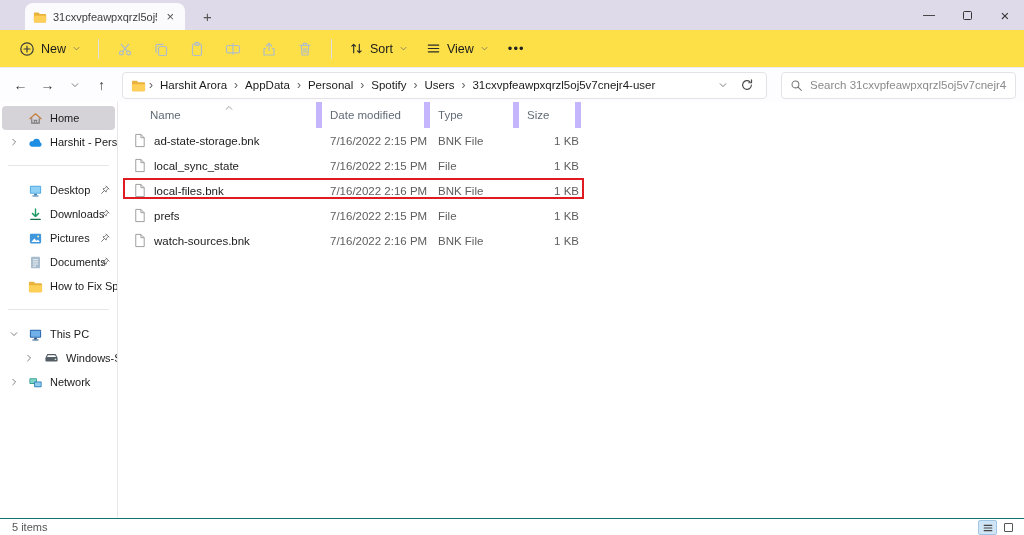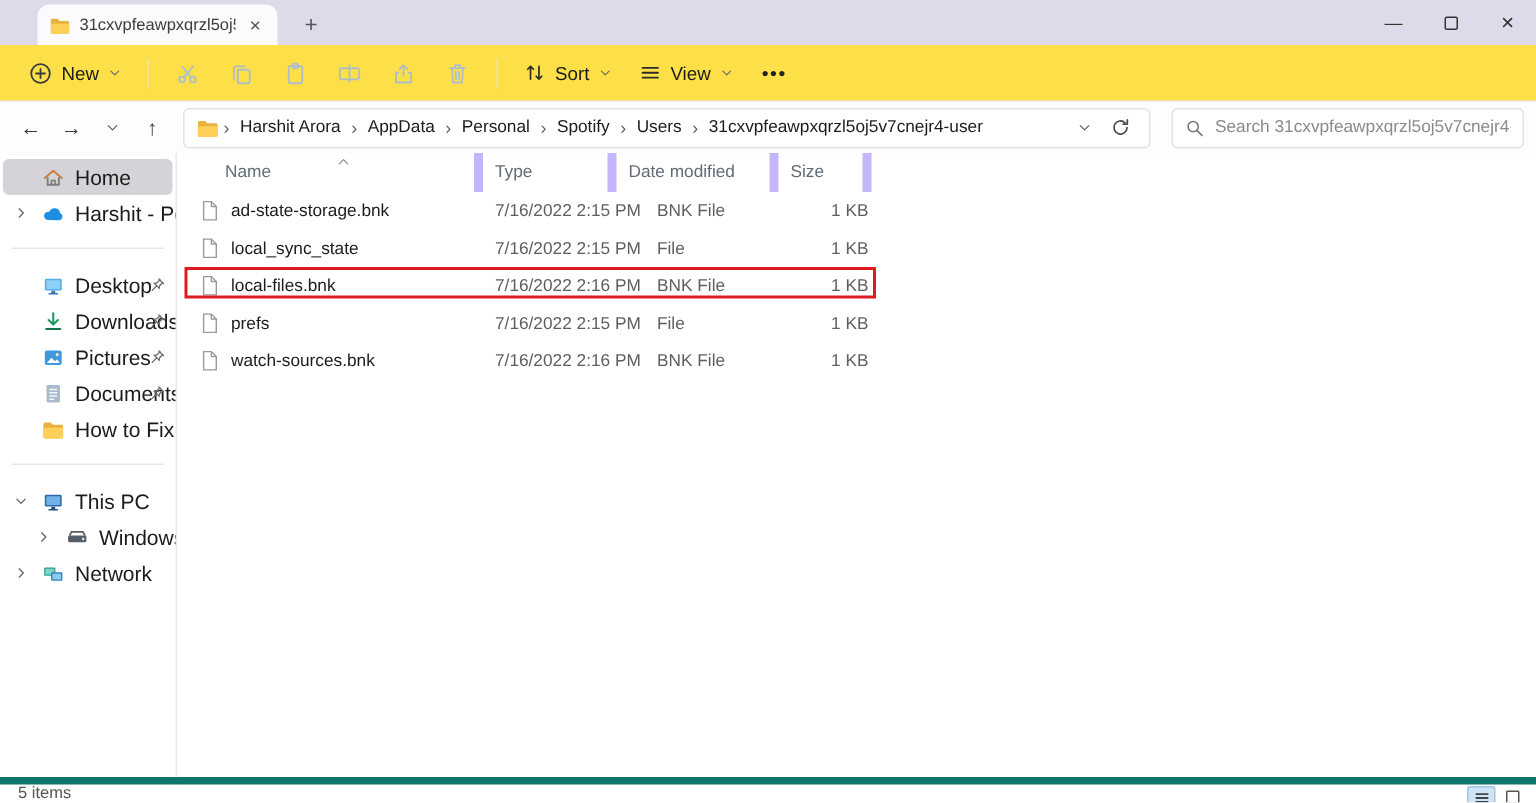--- a/index.html
+++ b/index.html
@@ -46,21 +46,21 @@
   .searchbox input{
     border:none; outline:none; flex:1; font-size:11.5px; color:#444;
     font-family:"Liberation Sans", sans-serif; background:transparent;
   }
   .searchbox input::placeholder{ color:#8a8a8a; }
   
   .body{ display:flex; height:416px; }
   .sidebar{ width:118px; border-right:1px solid #e9e7eb; padding-top:4px; overflow:hidden; flex:none; }
   .side-item{
     height:24px; display:flex; align-items:center; gap:7px; padding-left:28px;
-    position:relative; font-size:14px; color:#1b1b1b; white-space:nowrap;
+    position:relative; font-size:11px; color:#1b1b1b; white-space:nowrap;
   }
   .side-item .schev{ position:absolute; left:9px; color:#5f5f5f; display:flex; }
   .side-item.nested{ padding-left:44px; }
   .side-item.nested .schev{ left:24px; }
   .side-item.selected{ background:#d6d3d8; border-radius:4px; margin:0 2px; padding-left:26px; }
   .pinbadge{ position:absolute; right:6px; display:flex; }
   .side-div{ height:1px; background:#e7e5e9; margin:11px 8px 12px 8px; }
   .sicon{ display:flex; flex:none; }
   
   .content{ flex:1; position:relative; }
@@ -75,21 +75,21 @@
   .cell-name{ width:204px; display:flex; align-items:center; gap:7px; padding-left:14px; color:#1b1b1b; }
   .cell-date{ width:108px; padding-left:8px; color:#5e5e5e; }
   .cell-type{ width:89px; padding-left:8px; color:#5e5e5e; }
   .cell-size{ width:62px; text-align:right; padding-right:2px; color:#5e5e5e; }
   .red-box{
     position:absolute; left:5px; top:76px; width:461px; height:21px;
     border:2px solid #df1b21; pointer-events:none;
   }
   
   .statusbar{
-    height:17px; border-top:5px solid #0f766e; display:flex; align-items:center;
+    height:17px; border-top:1px solid #0f766e; display:flex; align-items:center;
     padding:0 12px; font-size:11px; color:#555; position:relative;
   }
   .view-toggles{ position:absolute; right:6px; top:0; height:17px; display:flex; align-items:center; gap:2px; }
   .vt{ width:19px; height:15px; display:flex; align-items:center; justify-content:center; border-radius:2px; }
   .vt.active{ background:#cfe4f5; border:1px solid #9fc6e6; }
   .vt .sq{ width:9px; height:9px; border:1.4px solid #555; border-radius:1px; display:inline-block; }
   svg{ display:block; }
 </style>
 </head>
 <body>
@@ -510,22 +510,22 @@
     </div>
 
     <div class="content">
       <div class="list-header">
         <span class="sort-caret" style="color:#8a8a8a">
             <svg width="10" height="10">
               <use href="#i-chev-up"></use>
             </svg>
           </span>
         <div class="hc hc-name">Name</div>
+        <div class="hc hc-date">Date modified</div>
         <div class="hc hc-type">Type</div>
-        <div class="hc hc-date">Date modified</div>
         <div class="hc hc-size">Size</div>
       </div>
 
       <div class="file-row">
         <span class="cell-name">
             <span class="sicon">
               <svg width="15" height="15">
                 <use href="#i-file"></use>
               </svg>
             </span>

